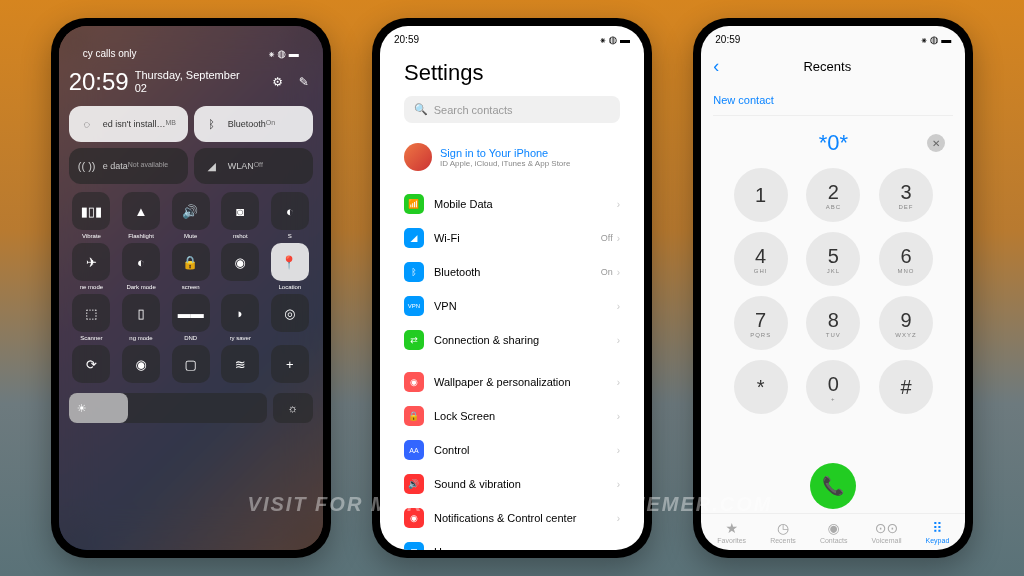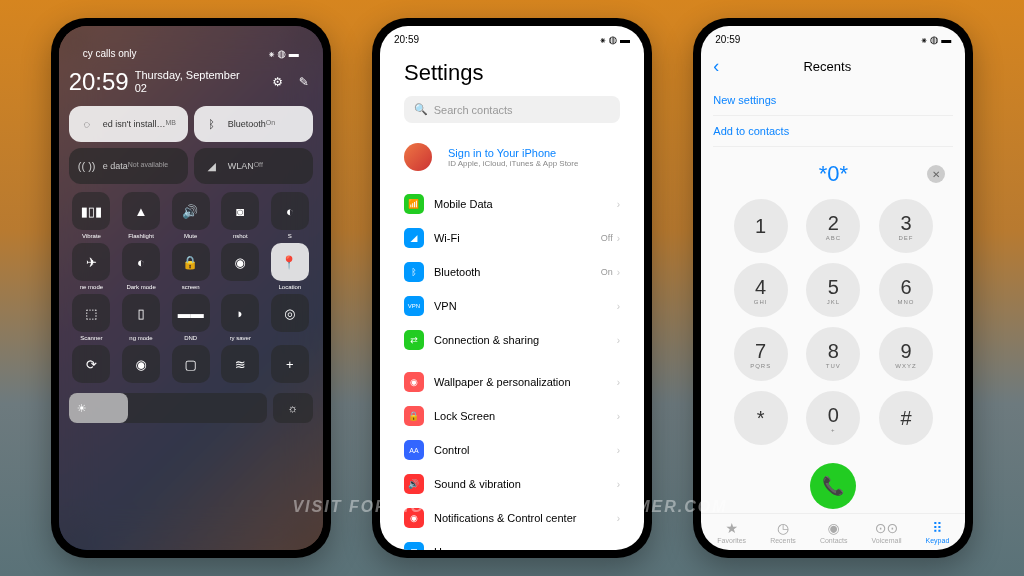--- a/index.html
+++ b/index.html
@@ -29,21 +29,21 @@
 .qc .qi.lite{background:rgba(240,240,240,0.9);color:#333}
 .qc .ql{font-size:6px;color:#fff;text-align:center;white-space:nowrap;overflow:hidden;max-width:44px}
 .slider{margin-top:10px;display:flex;gap:6px}
 .sbar{flex:1;height:30px;background:rgba(40,40,40,0.6);border-radius:8px;position:relative;display:flex;align-items:center;padding:0 8px;color:#fff;font-size:11px}
 .sbar .fill{position:absolute;left:0;top:0;height:100%;width:30%;background:rgba(200,200,200,0.8);border-radius:8px}
 
 .p2 .screen{background:#fff;color:#000}
 .p2 .cont{padding:0 24px}
 .p2 .title{font-size:22px;font-weight:400;margin:12px 0 10px}
 .p2 .search{background:#f0f0f0;border-radius:8px;padding:7px 10px;color:#999;font-size:11px;display:flex;align-items:center;gap:6px;margin-bottom:12px}
-.p2 .signin{display:flex;align-items:center;gap:16px;padding:8px 0;margin-bottom:8px}
+.p2 .signin{display:flex;align-items:center;gap:8px;padding:8px 0;margin-bottom:8px}
 .p2 .avatar{width:28px;height:28px;border-radius:50%;background:linear-gradient(135deg,#e74,#c33)}
 .p2 .signin-t{color:#0b84ff;font-size:11px;font-weight:500}
 .p2 .signin-s{font-size:8px;color:#888}
 .p2 .row{display:flex;align-items:center;gap:10px;padding:7px 0;font-size:11px}
 .p2 .ric{width:20px;height:20px;border-radius:5px;display:flex;align-items:center;justify-content:center;color:#fff;font-size:9px}
 .p2 .rval{margin-left:auto;color:#999;font-size:9px;display:flex;align-items:center;gap:4px}
 .p2 .chev{color:#ccc;font-size:10px}
 .p2 .gap{height:8px}
 
 .p3 .screen{background:#fafafa;display:flex;flex-direction:column}
@@ -56,21 +56,21 @@
 .p3 .xbtn{width:18px;height:18px;background:#ccc;border-radius:50%;font-size:10px;display:flex;align-items:center;justify-content:center;color:#666;position:absolute;right:20px}
 .p3 .pad{display:grid;grid-template-columns:repeat(3,1fr);gap:10px;padding:6px 28px;flex:1;align-content:start}
 .p3 .key{width:54px;height:54px;background:#e8e8e8;border-radius:50%;display:flex;flex-direction:column;align-items:center;justify-content:center;margin:0 auto}
 .p3 .kn{font-size:20px;color:#333}
 .p3 .kl{font-size:6px;color:#888;letter-spacing:1px}
 .p3 .call{width:46px;height:46px;background:#2c2;border-radius:50%;margin:4px auto;display:flex;align-items:center;justify-content:center;color:#fff;font-size:18px}
 .p3 .tabs{display:flex;justify-content:space-around;padding:6px 4px;border-top:1px solid #eee}
 .p3 .tab{display:flex;flex-direction:column;align-items:center;gap:1px;color:#aaa;font-size:7px}
 .p3 .tab.act{color:#0b84ff}
 .p3 .ti{font-size:14px}
-.wm{position:absolute;bottom:60px;left:0;right:4px;text-align:center;color:rgba(255,255,255,0.4);font-size:16px;font-weight:900;letter-spacing:2px;font-style:italic;pointer-events:none}
+.wm{position:absolute;bottom:60px;left:0;right:4px;text-align:center;color:rgba(255,255,255,0.4);font-size:20px;font-weight:900;letter-spacing:2px;font-style:italic;pointer-events:none}
 </style>
 </head>
 <body>
 
 <div class="phone p1">
 <div class="screen">
 <div class="overlay">
 <div class="status">
 <span>cy calls only</span>
 <span class="status-r">⁕ ◍ ▬</span>
@@ -310,22 +310,21 @@
 <div class="screen">
 <div class="status">
         <span>20:59</span>
         <span class="status-r">⁕ ◍ ▬</span>
       </div>
 <div class="hdr">
 <span class="back">‹</span>
 <span class="htitle">Recents</span>
 </div>
 <div class="opts">
-<div class="opt">New settings</div>
-<div class="opt">Add to contacts</div>
+<div class="opt">New contact</div>
 </div>
 <div class="dial" style="position:relative">
 <span>*0*</span>
 <span class="xbtn">✕</span>
 </div>
 <div class="pad">
 <div class="key">
           <span class="kn">1</span>
           <span class="kl"></span>
         </div>

